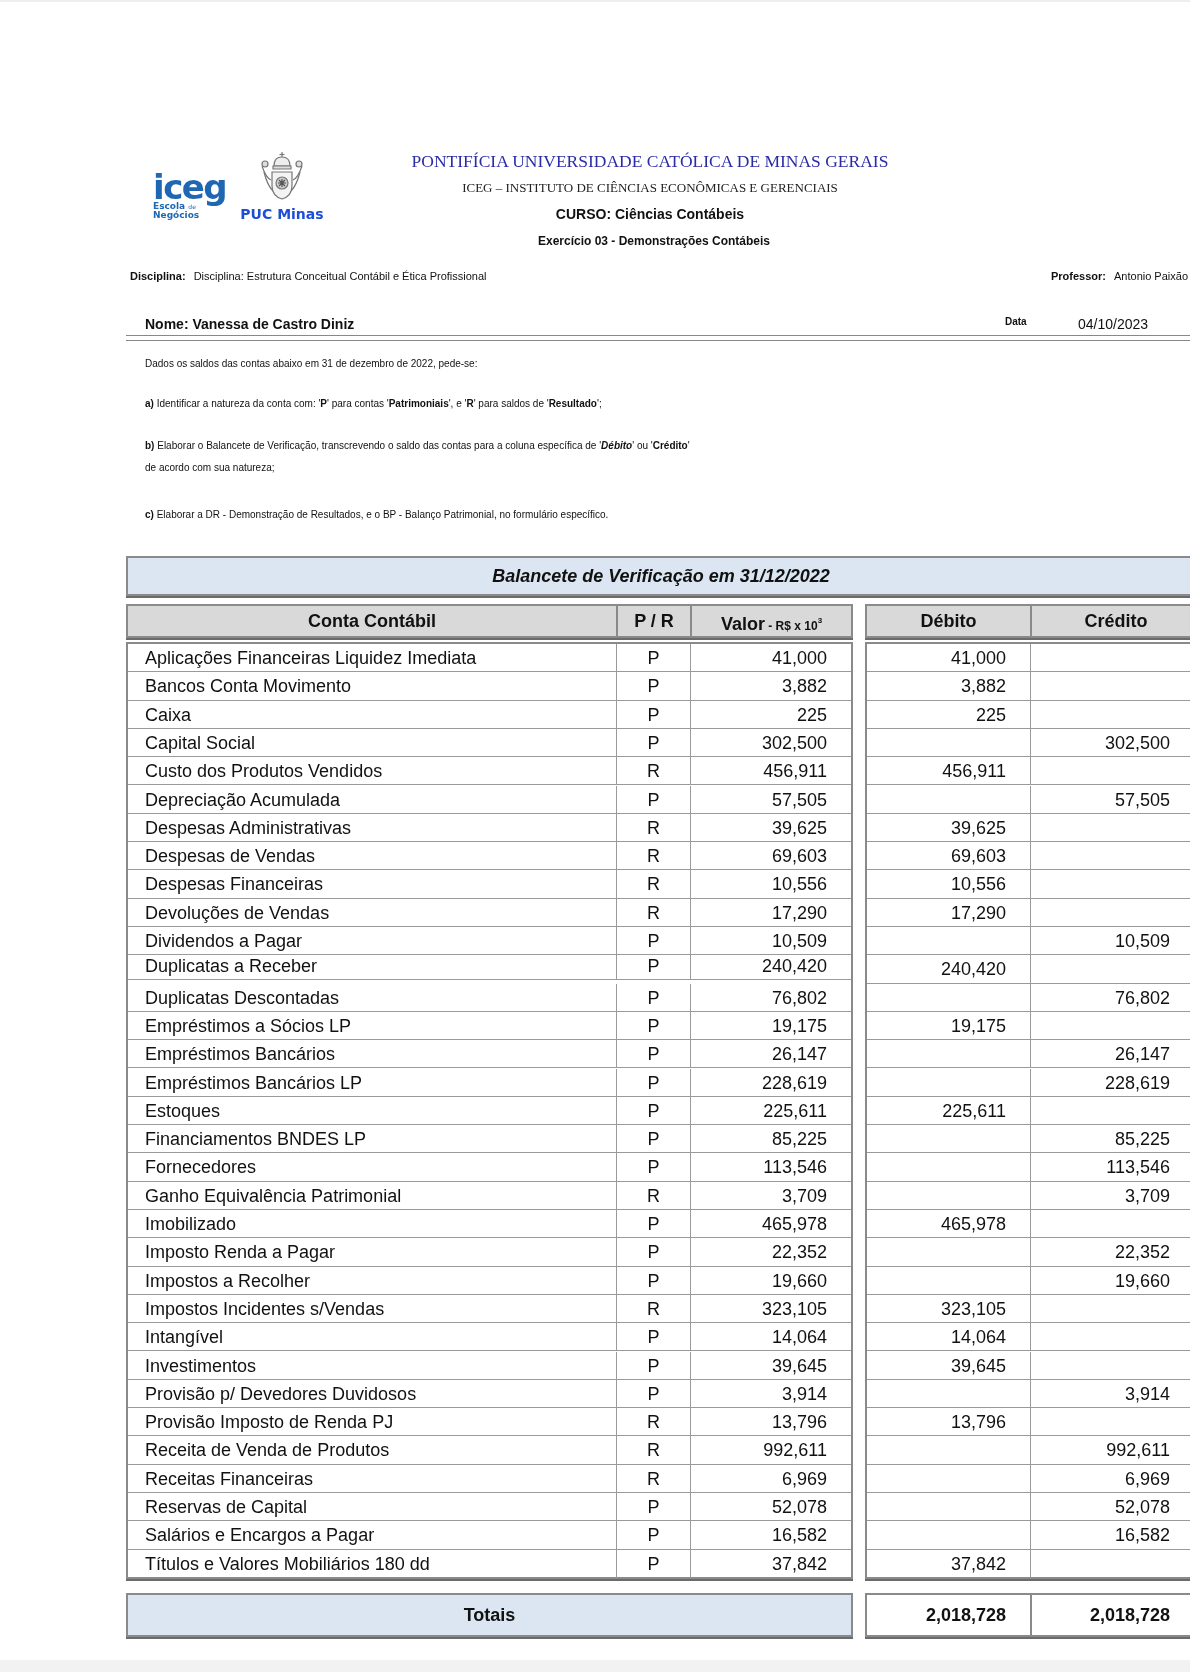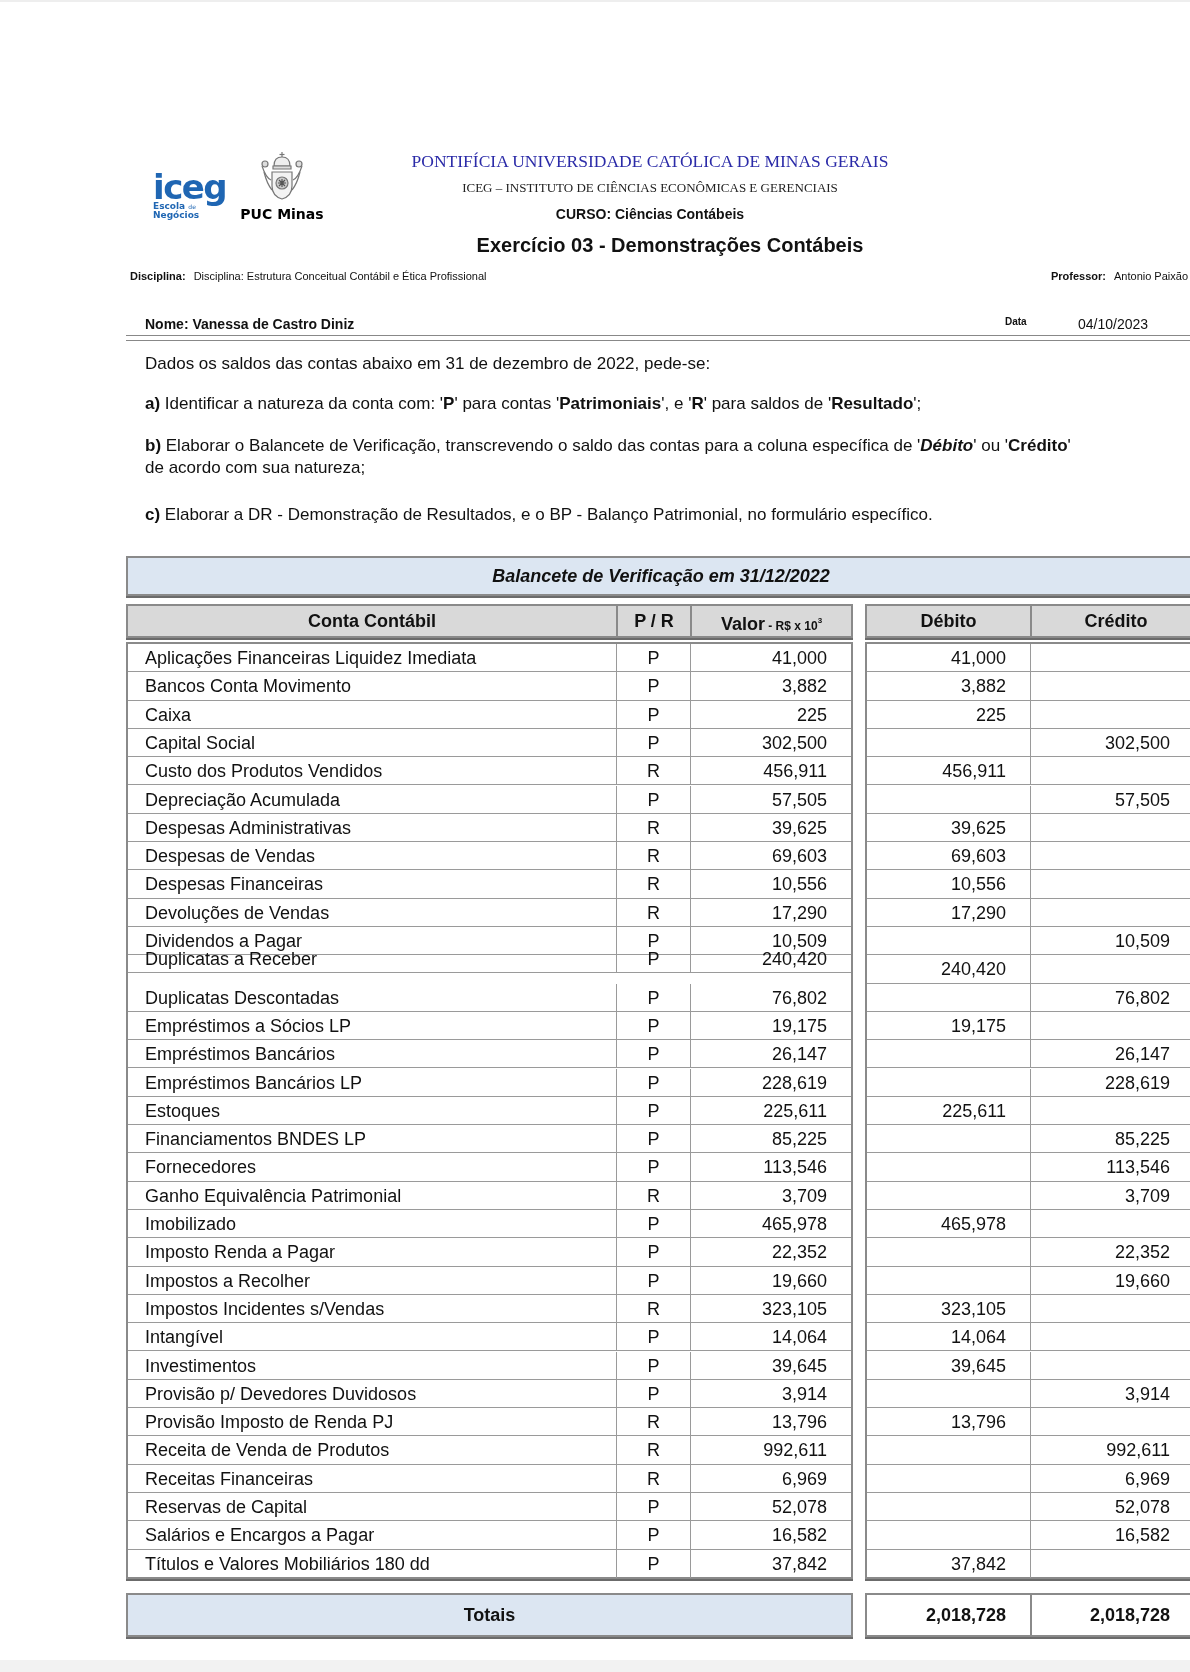--- a/index.html
+++ b/index.html
@@ -11,38 +11,38 @@
   .topline { position: absolute; left: 0; top: 0; width: 1190px; height: 2px; background: #eeeeee; }
   .bottomband { position: absolute; left: 0; top: 1660px; width: 1190px; height: 12px; background: #f2f2f2; }
 
   
   .logo-iceg { position: absolute; left: 153px; top: 172px; width: 80px; }
   .iceg-word { font-family: "DejaVu Sans", sans-serif; font-weight: bold; font-size: 34px; color: #1f66b3; letter-spacing: -1.5px; line-height: 30px; }
   .iceg-sub { font-family: "DejaVu Sans", sans-serif; font-weight: bold; font-size: 9px; color: #1f66b3; line-height: 9px; }
   .iceg-sub .de { font-weight: normal; font-size: 6px; }
   .logo-puc { position: absolute; left: 232px; top: 150px; width: 100px; text-align: center; }
   .puc-crest { width: 48px; height: 52px; margin: 0 auto; }
-  .puc-word { font-family: "DejaVu Sans", sans-serif; font-weight: bold; font-size: 14px; color: #000000; margin-top: 0px; }
+  .puc-word { font-family: "DejaVu Sans", sans-serif; font-weight: bold; font-size: 14px; color: #1d4ed8; margin-top: 0px; }
 
   .uni-title { position: absolute; left: 360px; top: 151px; width: 580px; text-align: center; font-family: "Liberation Serif", serif; font-size: 17.5px; color: #2b2ba8; }
   .inst-title { position: absolute; left: 360px; top: 180px; width: 580px; text-align: center; font-family: "Liberation Serif", serif; font-size: 13px; color: #222; }
   .course { position: absolute; left: 360px; top: 206px; width: 580px; text-align: center; font-size: 14px; font-weight: bold; }
-  .exercise { position: absolute; left: 380px; top: 234px; width: 580px; text-align: center; font-size: 20px; font-weight: bold; }
+  .exercise { position: absolute; left: 364px; top: 234px; width: 580px; text-align: center; font-size: 12px; font-weight: bold; }
 
   .disc { position: absolute; left: 130px; top: 270px; font-size: 11px; }
   .disc b { margin-right: 8px; }
   .prof { position: absolute; right: 2px; top: 270px; font-size: 11px; }
   .prof b { margin-right: 8px; }
 
   .nome { position: absolute; left: 145px; top: 316px; font-size: 14px; font-weight: bold; }
   .data-lbl { position: absolute; left: 1005px; top: 316px; font-size: 10px; font-weight: bold; }
   .data-val { position: absolute; left: 1078px; top: 316px; font-size: 14px; font-weight: normal; }
   .dbl-rule { position: absolute; left: 126px; top: 335px; width: 1064px; height: 4px; border-top: 1px solid #888; border-bottom: 1px solid #888; }
 
-  .instr { position: absolute; left: 145px; font-size: 17px; line-height: 22px; color: #111; }
+  .instr { position: absolute; left: 145px; font-size: 10px; line-height: 22px; color: #111; }
   .i0 { top: 353px; } .ia { top: 393px; } .ib { top: 435px; } .ic { top: 504px; }
 
   
   .box { position: absolute; box-sizing: border-box; border: 2px solid #8a8a8a; box-shadow: 0 2px 0 #6b6b6b; }
   .titlebar { left: 126px; top: 556px; width: 1070px; height: 40px; background: #dce6f2; text-align: center; font-size: 18px; font-weight: bold; font-style: italic; line-height: 36px; }
   .hdr { top: 604px; height: 34px; background: #d9d9d9; font-weight: bold; font-size: 18px; }
   .hdr-left { left: 126px; width: 727px; }
   .hdr-right { left: 865px; width: 331px; }
   .hcell { position: absolute; top: 0; height: 30px; line-height: 30px; text-align: center; box-sizing: border-box; }
   .hcell.sep { border-left: 2px solid #8a8a8a; }
@@ -173,21 +173,21 @@
     <div class="row" style="top: 254.7px;">
       <div class="c c-name">Devoluções de Vendas</div>
       <div class="c c-pr">R</div>
       <div class="c c-val">17,290</div>
     </div>
     <div class="row" style="top: 283px;">
       <div class="c c-name">Dividendos a Pagar</div>
       <div class="c c-pr">P</div>
       <div class="c c-val">10,509</div>
     </div>
-    <div class="row" style="top: 301px;">
+    <div class="row" style="top: 308px;">
       <div class="c c-name">Duplicatas a Receber</div>
       <div class="c c-pr">P</div>
       <div class="c c-val">240,420</div>
     </div>
     <div class="row" style="top: 339.6px;">
       <div class="c c-name">Duplicatas Descontadas</div>
       <div class="c c-pr">P</div>
       <div class="c c-val">76,802</div>
     </div>
     <div class="row" style="top: 367.9px;">

